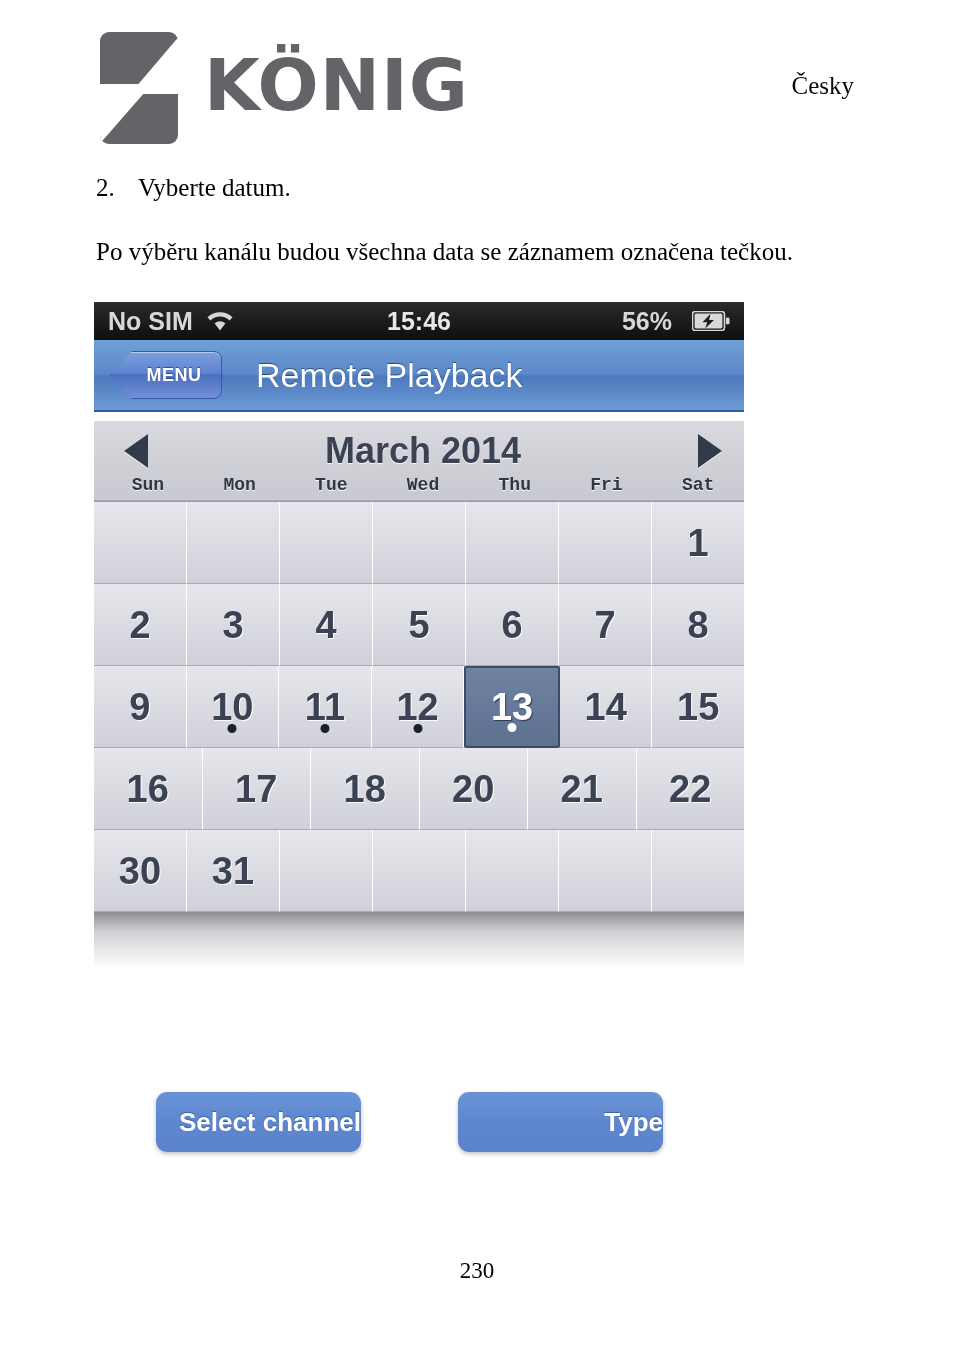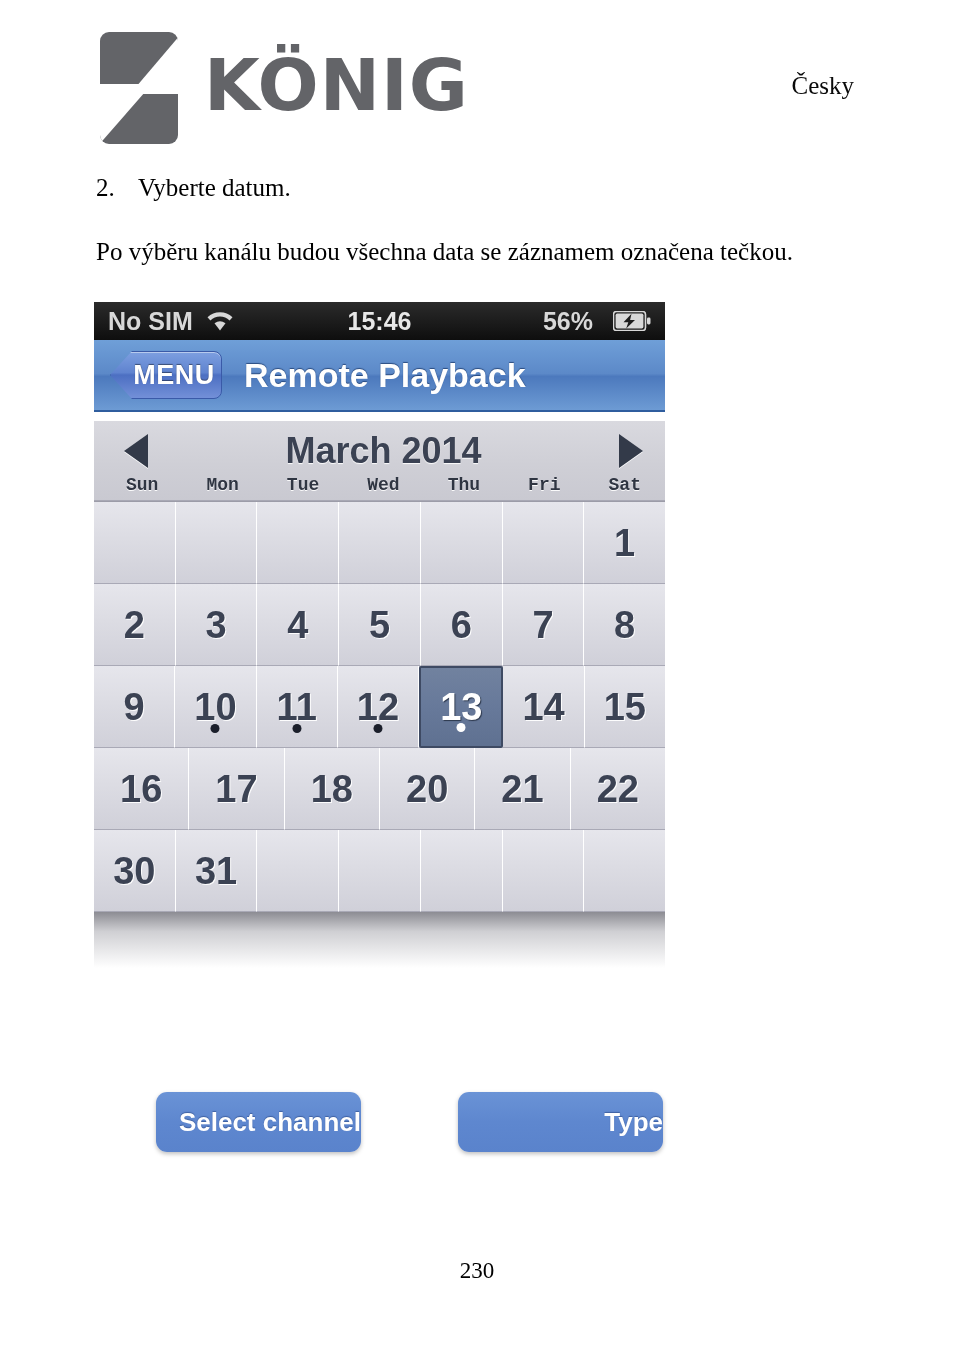--- a/index.html
+++ b/index.html
@@ -90,21 +90,21 @@
     font-size: 25px;
     color: #000;
     white-space: nowrap;
   }
 
   
   .phone {
     position: absolute;
     left: 94px;
     top: 302px;
-    width: 571px;
+    width: 650px;
   }
 
   
   .status-bar {
     height: 38px;
     background: #1d1d1d;
     background: linear-gradient(#2b2b2b, #0e0e0e);
     display: flex;
     align-items: center;
     padding: 0 14px;
@@ -169,30 +169,30 @@
     justify-content: center;
     background: linear-gradient(#7d9fe0 0%, #5f83cf 45%, #4c6fc2 50%, #7390d8 100%);
     border: 1px solid #3a5aa8;
     border-radius: 0 8px 8px 0;
     clip-path: polygon(22px 0, 100% 0, 100% 100%, 22px 100%, 0 50%);
     box-shadow: inset 0 1px 0 rgba(255,255,255,.45);
   }
   .menu-btn-label {
     font-family: "Liberation Sans", sans-serif;
     font-weight: bold;
-    font-size: 27px;
+    font-size: 18px;
     color: #ffffff;
     letter-spacing: .5px;
     padding-left: 16px;
     text-shadow: 0 -1px 1px rgba(0,0,0,.45);
   }
   .nav-title {
-    margin-left: 22px;
-    font-family: "Liberation Sans", sans-serif;
-    font-weight: bold;
+    margin-left: 34px;
+    font-family: "Liberation Sans", sans-serif;
+    font-weight: normal;
     font-size: 34px;
     color: #ffffff;
     text-shadow: 0 -1px 1px rgba(30,60,110,.8);
   }
 
   
   .cal-header {
     background: linear-gradient(#d9d9df 0%, #cfcfd6 55%, #c9c9d1 100%);
     padding: 6px 0 0 8px;
     border-bottom: 1px solid #a8a8b4;

